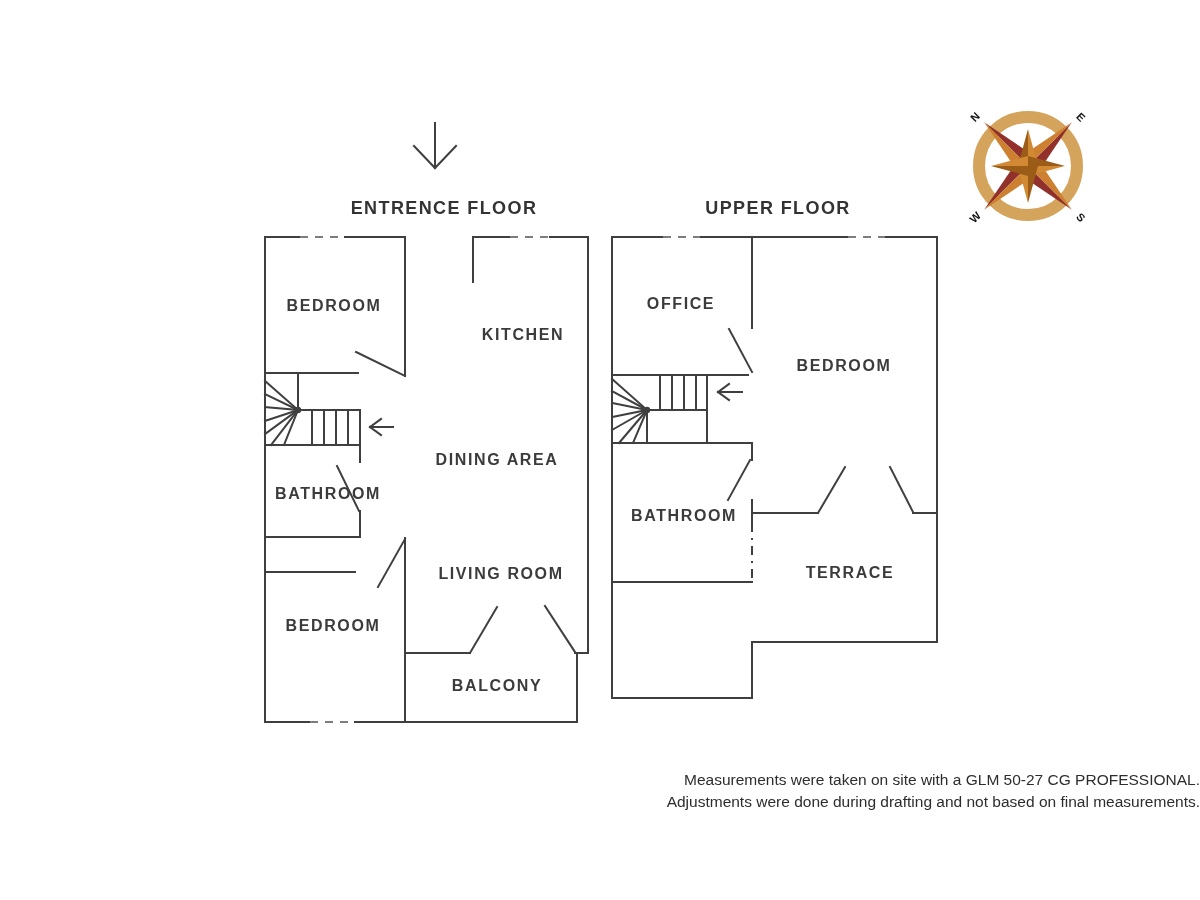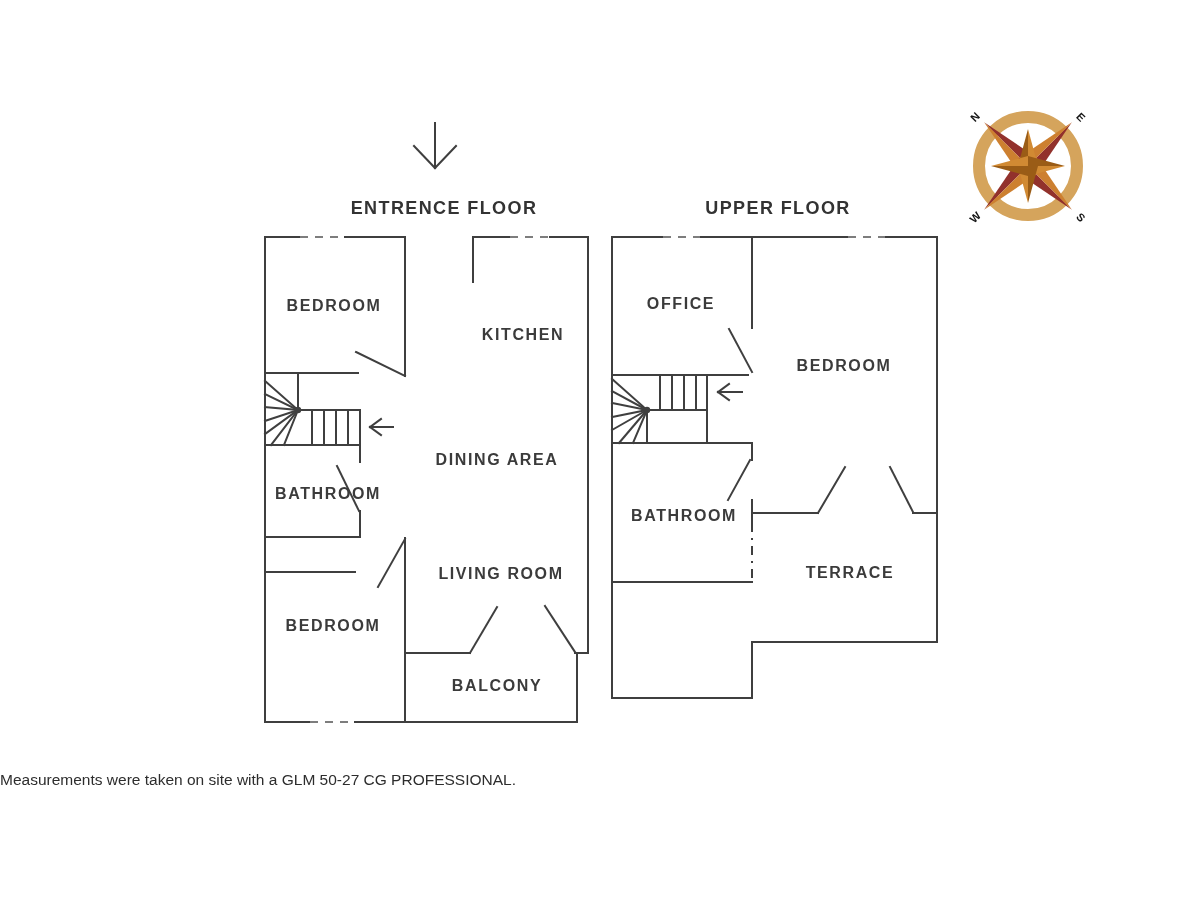--- a/index.html
+++ b/index.html
@@ -6,21 +6,21 @@
   body{width:1200px;height:900px;background:#ffffff;position:relative;overflow:hidden;
        font-family:"Liberation Sans",sans-serif;}
   #canvas-wrap{position:absolute;left:0;top:0;width:1200px;height:900px;}
   svg{display:block;}
   .room-label{font-family:"Liberation Sans",sans-serif;font-size:16px;font-weight:600;
               letter-spacing:1.6px;fill:#3b3b3b;text-anchor:middle;}
   .plan-title{font-family:"Liberation Sans",sans-serif;font-size:18px;font-weight:600;
               letter-spacing:1.4px;fill:#333333;text-anchor:middle;}
   .compass-letter{font-family:"Liberation Sans",sans-serif;font-size:11px;font-weight:700;
                   fill:#161616;text-anchor:middle;}
-  #footer{position:absolute;left:0;top:769px;width:1200px;text-align:left;
+  #footer{position:absolute;left:0;top:769px;width:1200px;text-align:right;
           font-size:15.5px;line-height:22px;color:#2d2d2d;}
 </style>
 </head>
 <body>
 
 <div id="canvas-wrap">
   <svg id="plan-svg" width="1200" height="900" viewBox="0 0 1200 900">
     <g id="floors-layer">
         <g>
           <line x1="265" y1="237" x2="265" y2="722" stroke="#3f3f3f" stroke-width="2" stroke-linecap="square"></line>
@@ -149,14 +149,15 @@
         <polygon points="991,166 1028,166 1028,176" fill="#9a5c16"></polygon>
         <text class="compass-letter" transform="translate(977.7954185357551,119.79541853575513) rotate(-45)">N</text>
         <text class="compass-letter" transform="translate(1078.204581464245,119.79541853575512) rotate(45)">E</text>
         <text class="compass-letter" transform="translate(977.7954185357552,220.20458146424488) rotate(-45)">W</text>
         <text class="compass-letter" transform="translate(1078.204581464245,220.20458146424488) rotate(45)">S</text>
       </g>
   </svg>
 
   <div id="footer">
     <div>Measurements were taken on site with a GLM 50-27 CG PROFESSIONAL.</div>
+    <div>Adjustments were done during drafting and not based on final measurements.</div>
   </div>
 </div>
 
 </body></html>

